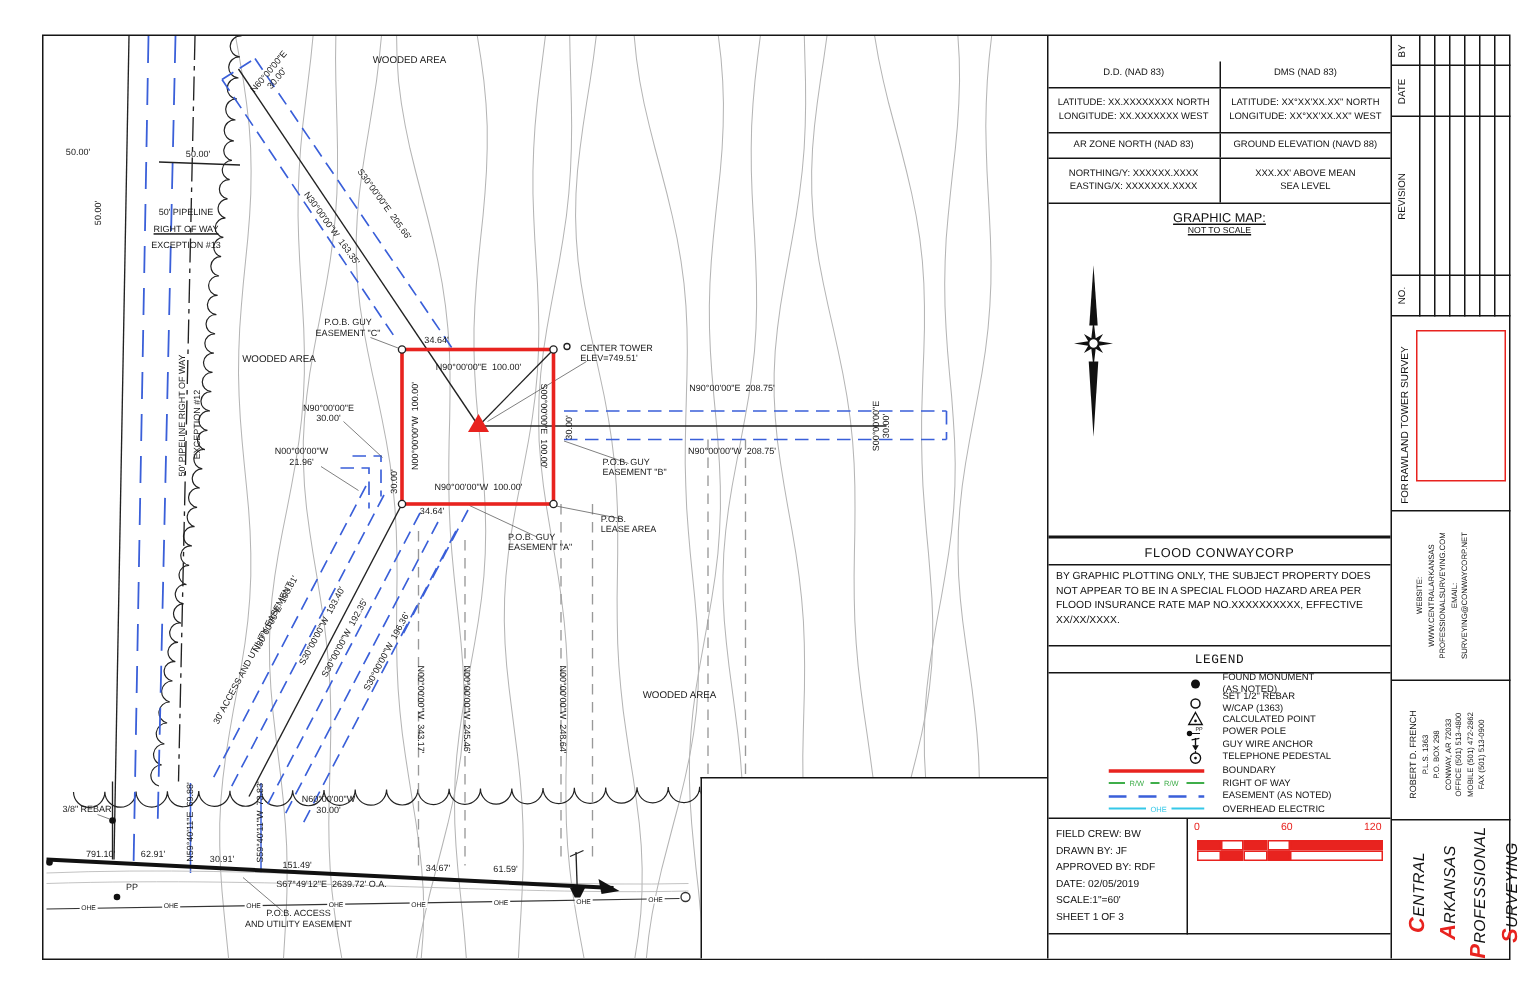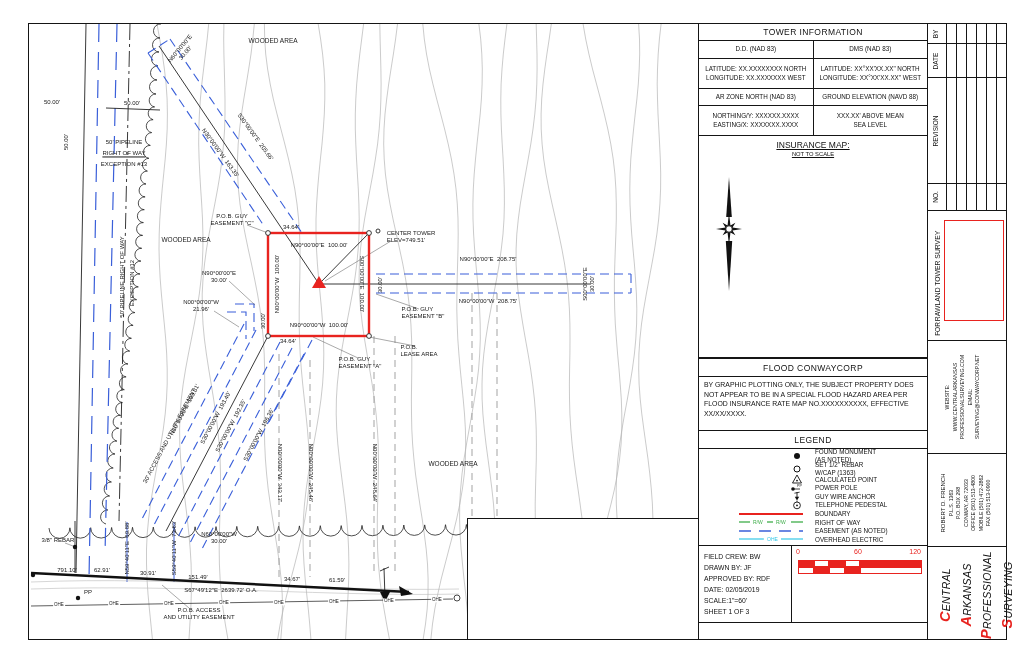--- a/index.html
+++ b/index.html
@@ -232,21 +232,20 @@
           <div class="mlabel bg" style="left: 250px; top: 579px; font-size: 4.5px;">OHE</div>
           <div class="mlabel bg" style="left: 305px; top: 578px; font-size: 4.5px;">OHE</div>
           <div class="mlabel bg" style="left: 360px; top: 577px; font-size: 4.5px;">OHE</div>
           <div class="mlabel bg" style="left: 408px; top: 576px; font-size: 4.5px;">OHE</div>
         </div>
   </div>
 
   <div id="titleblock">
     <div class="col-main">
 
-      <div class="tb-row hdr" style="top:0;height:17px;">TOWER INFORMATION</div>
 
       <div class="tb-row cells" style="top:17px;height:18px;">
         <div class="cell">D.D. (NAD 83)</div>
         <div class="cell sep">DMS (NAD 83)</div>
       </div>
 
       <div class="tb-row cells" style="top:35px;height:30px;">
         <div class="cell">
           <span>LATITUDE: XX.XXXXXXXX NORTH</span>
           <span>LONGITUDE: XX.XXXXXXX WEST</span>
@@ -267,37 +266,37 @@
           <span>NORTHING/Y: XXXXXX.XXXX</span>
           <span>EASTING/X: XXXXXXX.XXXX</span>
         </div>
         <div class="cell sep">
           <span>XXX.XX' ABOVE MEAN</span>
           <span>SEA LEVEL</span>
         </div>
       </div>
 
       <div class="tb-row" style="top:112px;height:25px;border-bottom:none;flex-direction:column;">
-        <div class="vtitle">INSURANCE MAP:</div>
+        <div class="vtitle">GRAPHIC MAP:</div>
         <div class="vsub">NOT TO SCALE</div>
       </div>
 
       <div class="tb-row" style="top:137px;height:197px;position:absolute;">
         <svg width="36" height="118" viewBox="0 0 36 118" style="position:absolute;left:12px;top:14px;">
           <polygon points="18,2 15.2,42 20.8,42" fill="#111"></polygon>
           <polygon points="18,116 14.8,66 21.2,66" fill="#111"></polygon>
           <polygon fill="#111" points="18,38 19.45,50.49 24.36,47.64 21.51,52.55 31,54 21.51,55.45 24.36,60.36 19.45,57.51 18,70 16.55,57.51 11.64,60.36 14.49,55.45 5,54 14.49,52.55 11.64,47.64 16.55,50.49"></polygon>
           <circle cx="18" cy="54" r="3.2" fill="#fff" stroke="#111" stroke-width="0.8"></circle>
         </svg>
       </div>
 
       <div class="tb-row hdr" style="top:334px;height:19px;border-top:1px solid #151515;">FLOOD CONWAYCORP</div>
       <div class="tb-row flood-body" style="top:353px;height:54px;">BY GRAPHIC PLOTTING ONLY, THE SUBJECT PROPERTY DOES NOT APPEAR TO BE IN A SPECIAL FLOOD HAZARD AREA PER FLOOD INSURANCE RATE MAP NO.XXXXXXXXXX, EFFECTIVE XX/XX/XXXX.</div>
 
-      <div class="tb-row hdr" style="top:407px;height:18px;">LEGEND</div>
+      <div class="tb-row hdr" style="top:407px;height:18px;font-family:Liberation Mono, monospace;">LEGEND</div>
 
       <div class="tb-row" style="top:425px;height:97px;display:block;">
         <div class="lg-row" style="height:13px;">
           <span class="lg-sym">
                 <svg width="12" height="10">
                   <circle cx="6" cy="5" r="3" fill="#111"></circle>
                 </svg>
               </span>
           <span class="lg-lab">FOUND MONUMENT
 (AS NOTED)</span>

